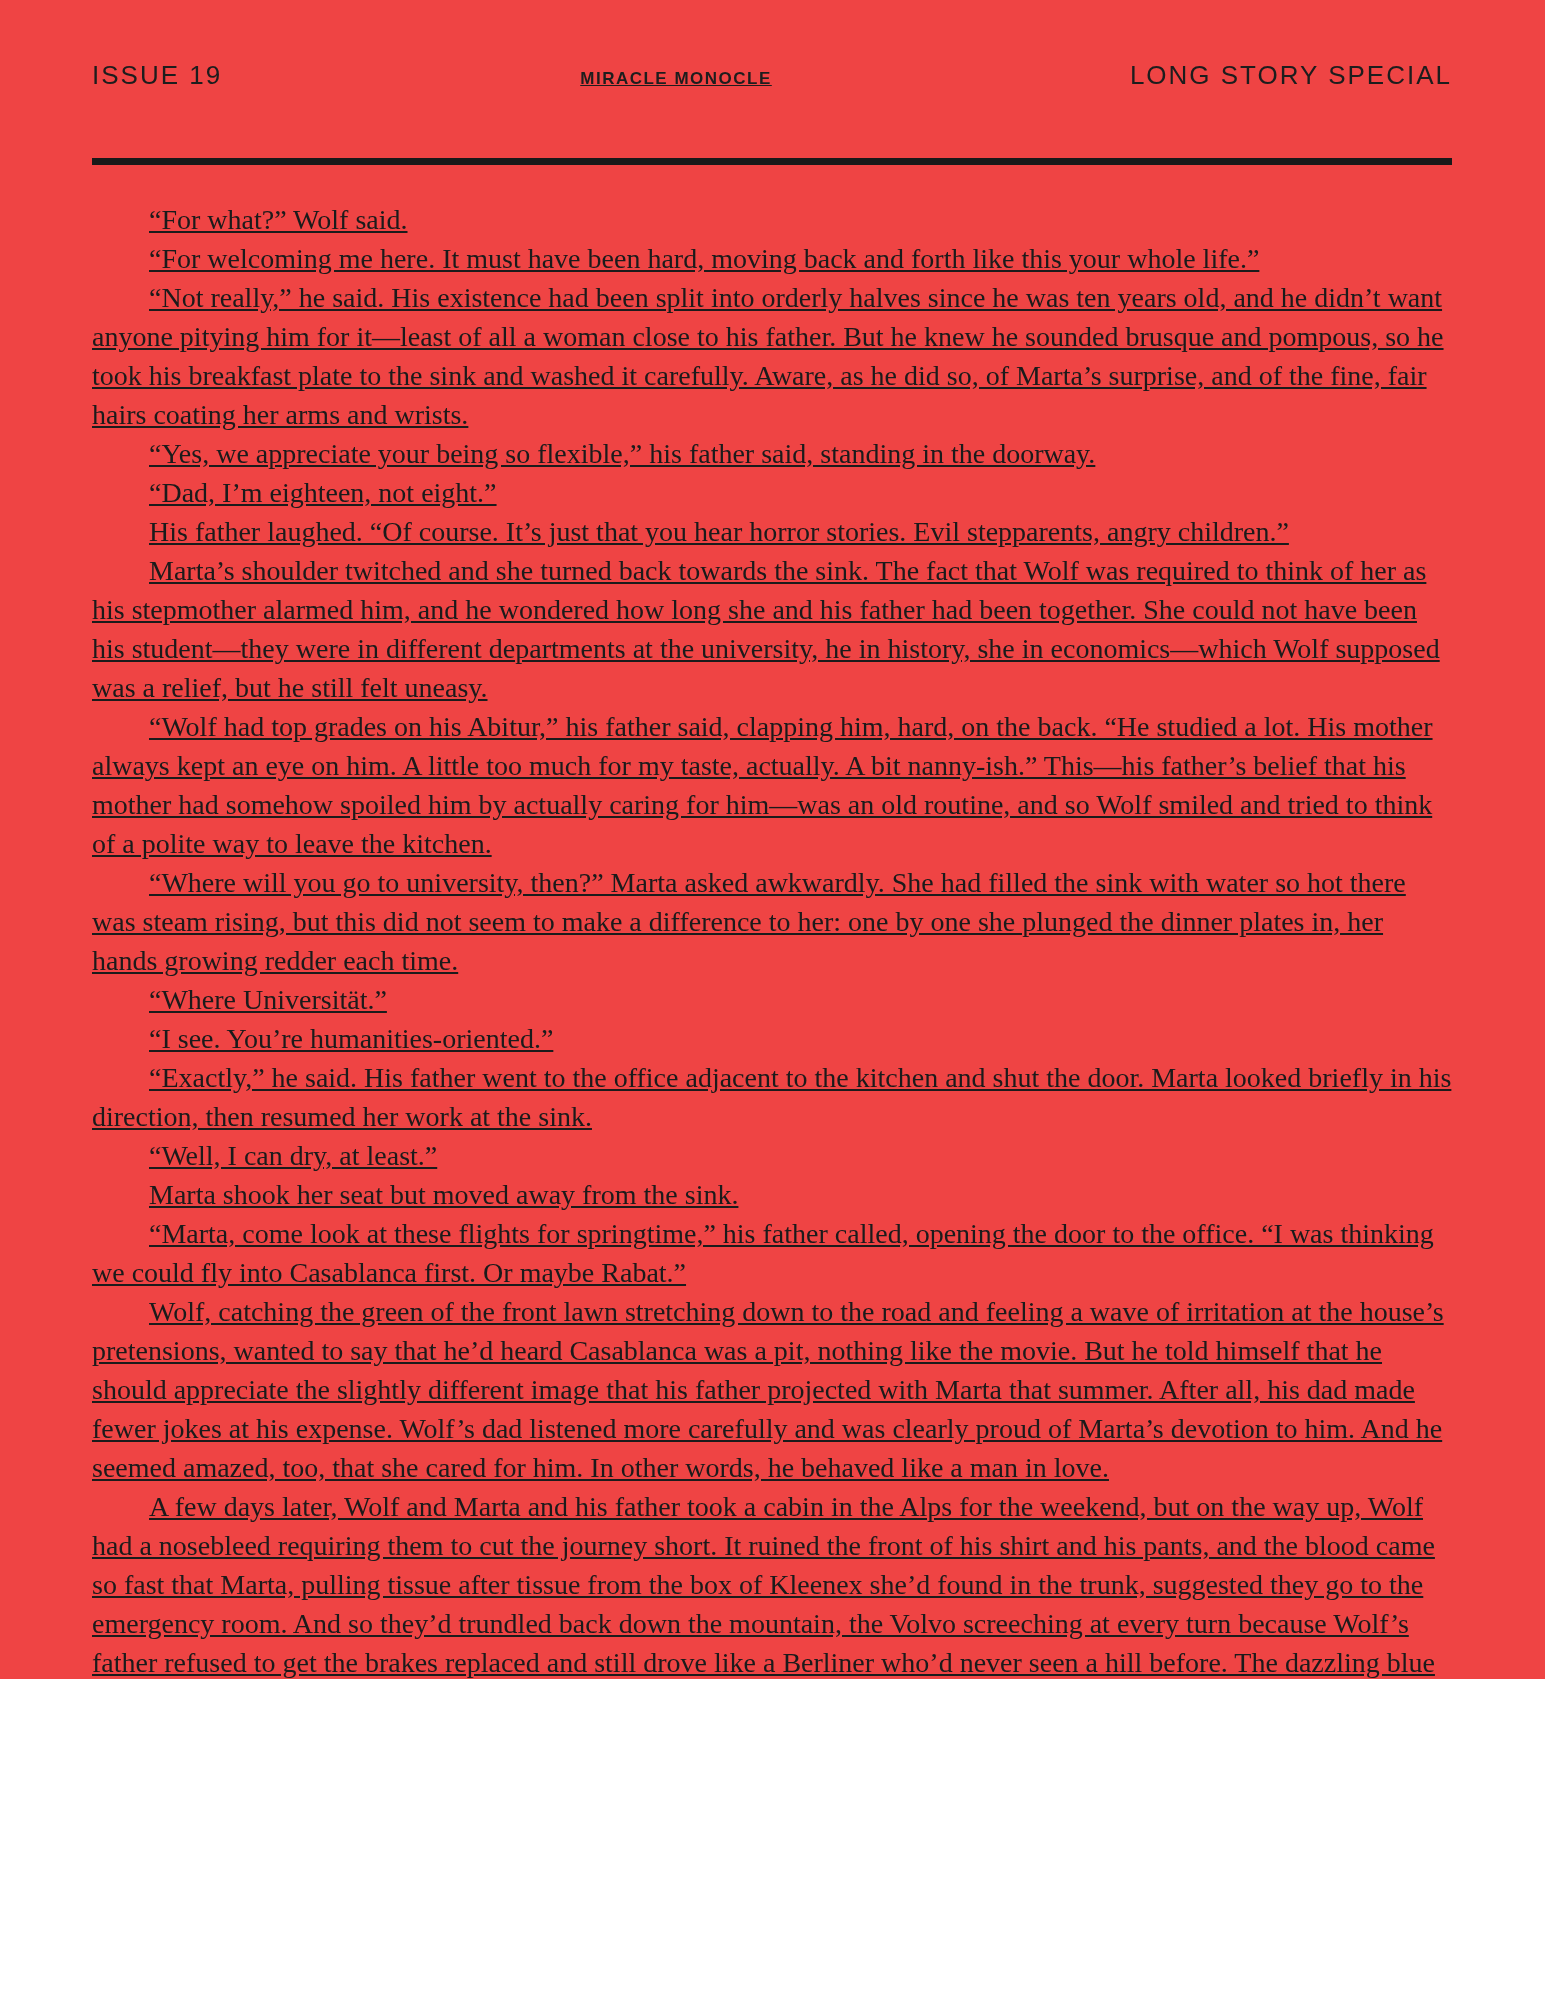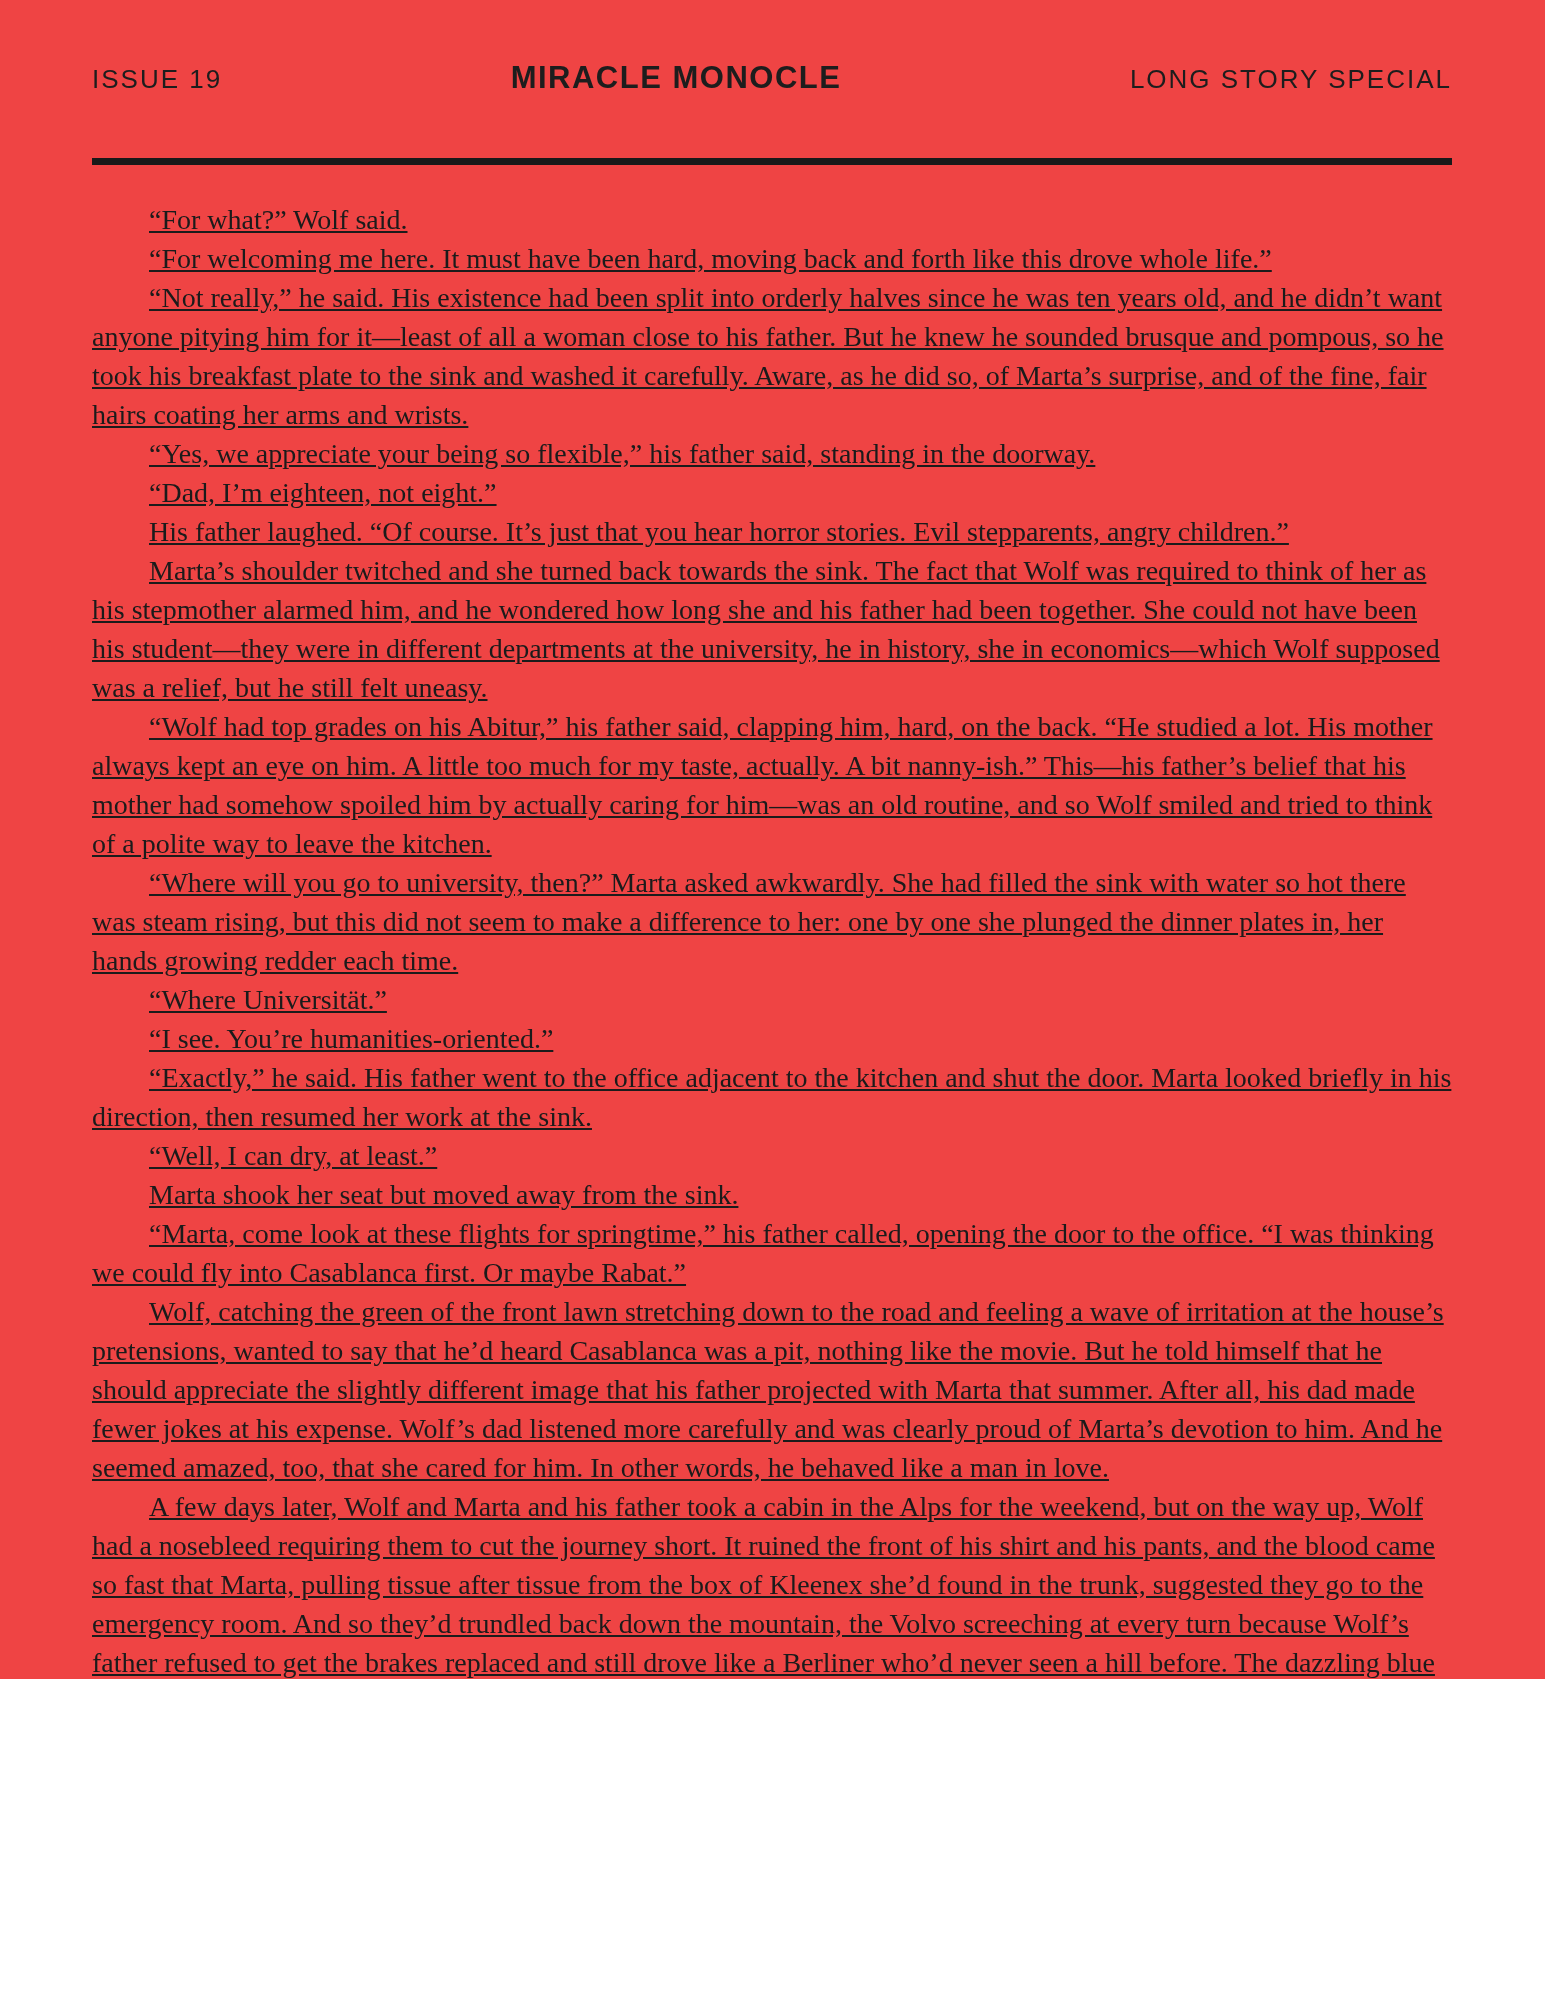--- a/index.html
+++ b/index.html
@@ -26,23 +26,24 @@
     align-items: baseline;
     font-family: "Liberation Sans", sans-serif;
     color: #1d1d1d;
   }
   .header-issue, .header-edition {
     font-size: 26px;
     letter-spacing: 2px;
     font-weight: 400;
   }
   .header-title {
-    font-size: 31px;
+    font-size: 17px;
     font-weight: 700;
     letter-spacing: 1.5px;
+    text-decoration: underline;
   }
   .rule {
     position: absolute;
     left: 92px;
     right: 93px;
     height: 7px;
     background: #191919;
   }
   .rule-top { top: 158px; }
   .rule-bottom { top: 1905px; }
@@ -82,21 +83,21 @@
   <div class="page-header">
     <span class="header-issue">ISSUE 19</span>
     <span class="header-title">MIRACLE MONOCLE</span>
     <span class="header-edition">LONG STORY SPECIAL</span>
   </div>
 
   <div class="rule rule-top"></div>
 
   <div class="story-text">
       <p>“For what?” Wolf said.</p>
-      <p>“For welcoming me here. It must have been hard, moving back and forth like this drove whole life.”</p>
+      <p>“For welcoming me here. It must have been hard, moving back and forth like this your whole life.”</p>
       <p>“Not really,” he said. His existence had been split into orderly halves since he was ten years old, and he didn’t want anyone pitying him for it—least of all a woman close to his father. But he knew he sounded brusque and pompous, so he took his breakfast plate to the sink and washed it carefully. Aware, as he did so, of Marta’s surprise, and of the fine, fair hairs coating her arms and wrists.</p>
       <p>“Yes, we appreciate your being so flexible,” his father said, standing in the doorway.</p>
       <p>“Dad, I’m eighteen, not eight.”</p>
       <p>His father laughed. “Of course. It’s just that you hear horror stories. Evil stepparents, angry children.”</p>
       <p>Marta’s shoulder twitched and she turned back towards the sink. The fact that Wolf was required to think of her as his stepmother alarmed him, and he wondered how long she and his father had been together. She could not have been his student—they were in different departments at the university, he in history, she in economics—which Wolf supposed was a relief, but he still felt uneasy.</p>
       <p>“Wolf had top grades on his Abitur,” his father said, clapping him, hard, on the back. “He studied a lot. His mother always kept an eye on him. A little too much for my taste, actually. A bit nanny-ish.” This—his father’s belief that his mother had somehow spoiled him by actually caring for him—was an old routine, and so Wolf smiled and tried to think of a polite way to leave the kitchen.</p>
       <p>“Where will you go to university, then?” Marta asked awkwardly. She had filled the sink with water so hot there was steam rising, but this did not seem to make a difference to her: one by one she plunged the dinner plates in, her hands growing redder each time.</p>
       <p>“Where Universität.”</p>
       <p>“I see. You’re humanities-oriented.”</p>
       <p>“Exactly,” he said. His father went to the office adjacent to the kitchen and shut the door. Marta looked briefly in his direction, then resumed her work at the sink.</p>

